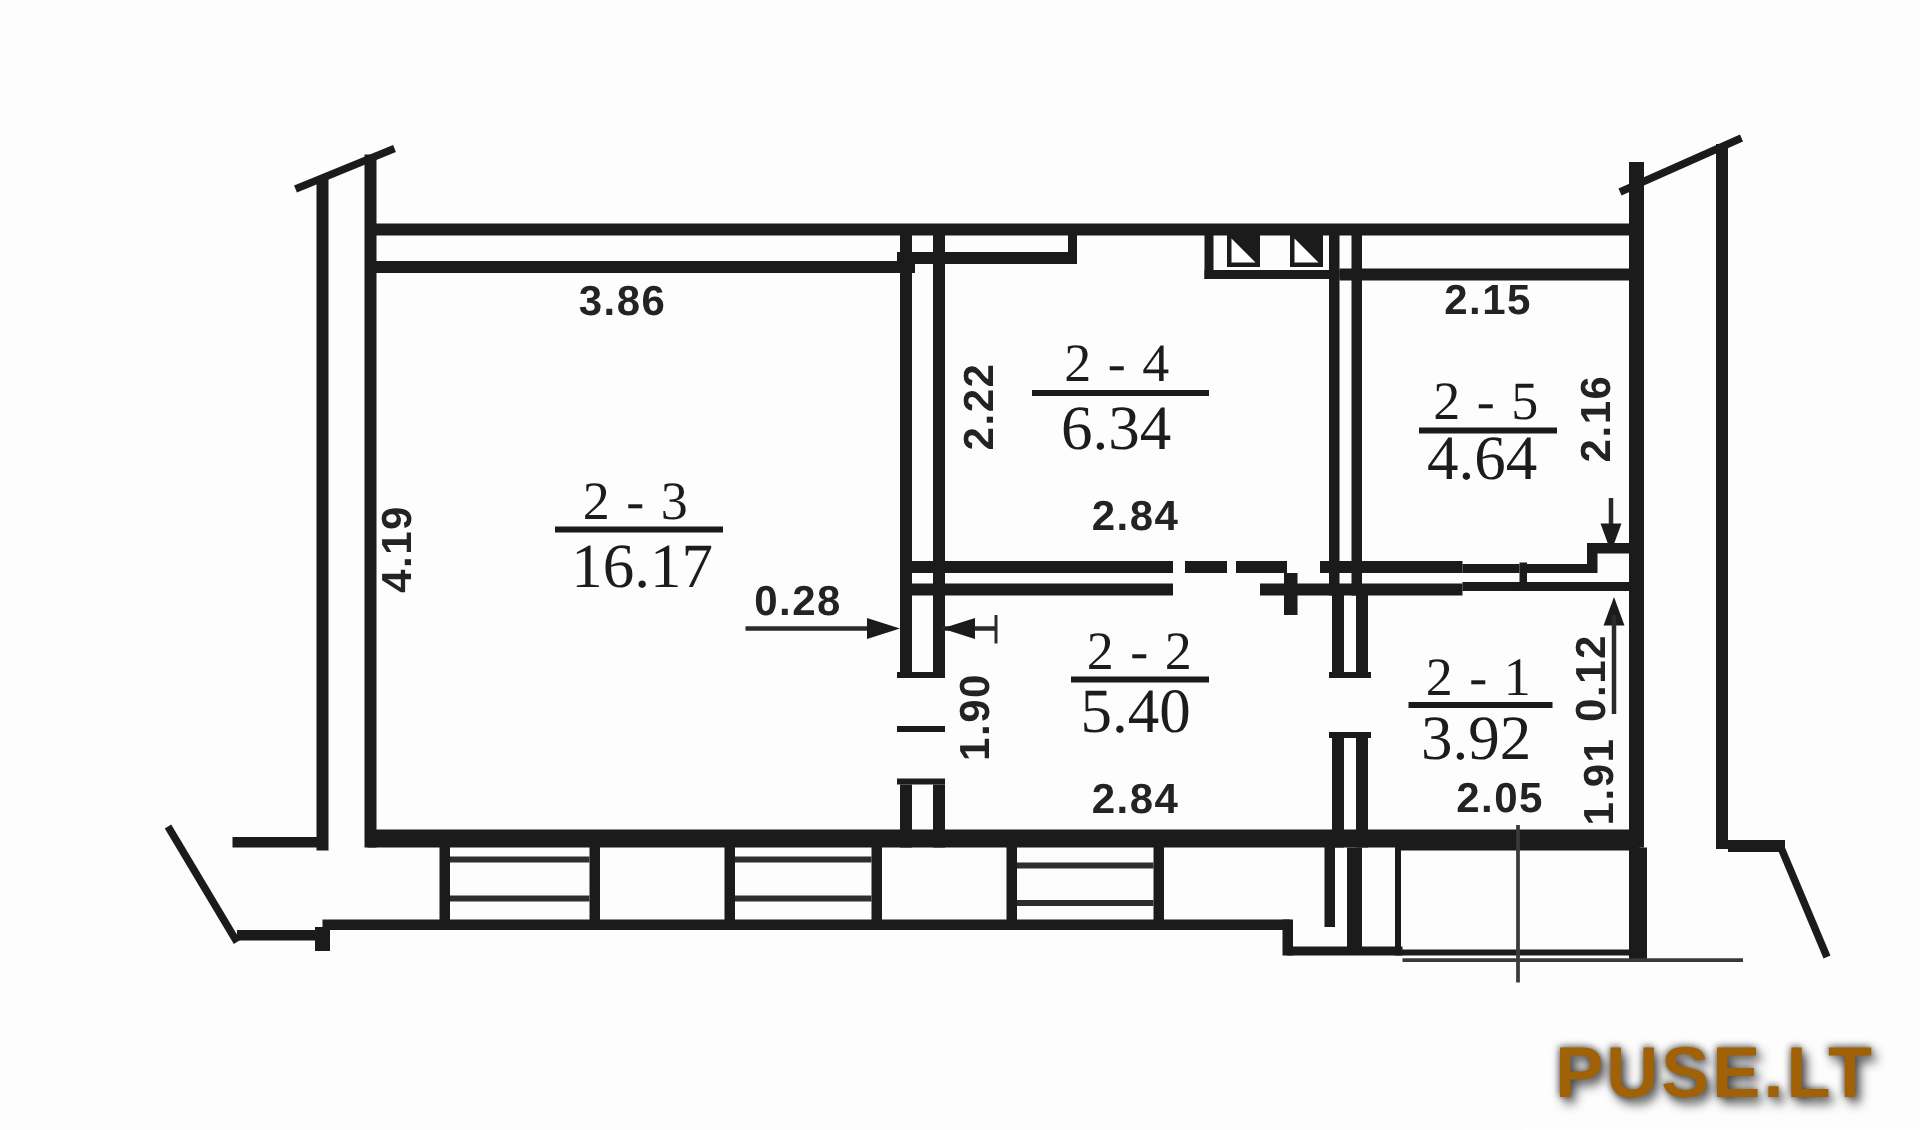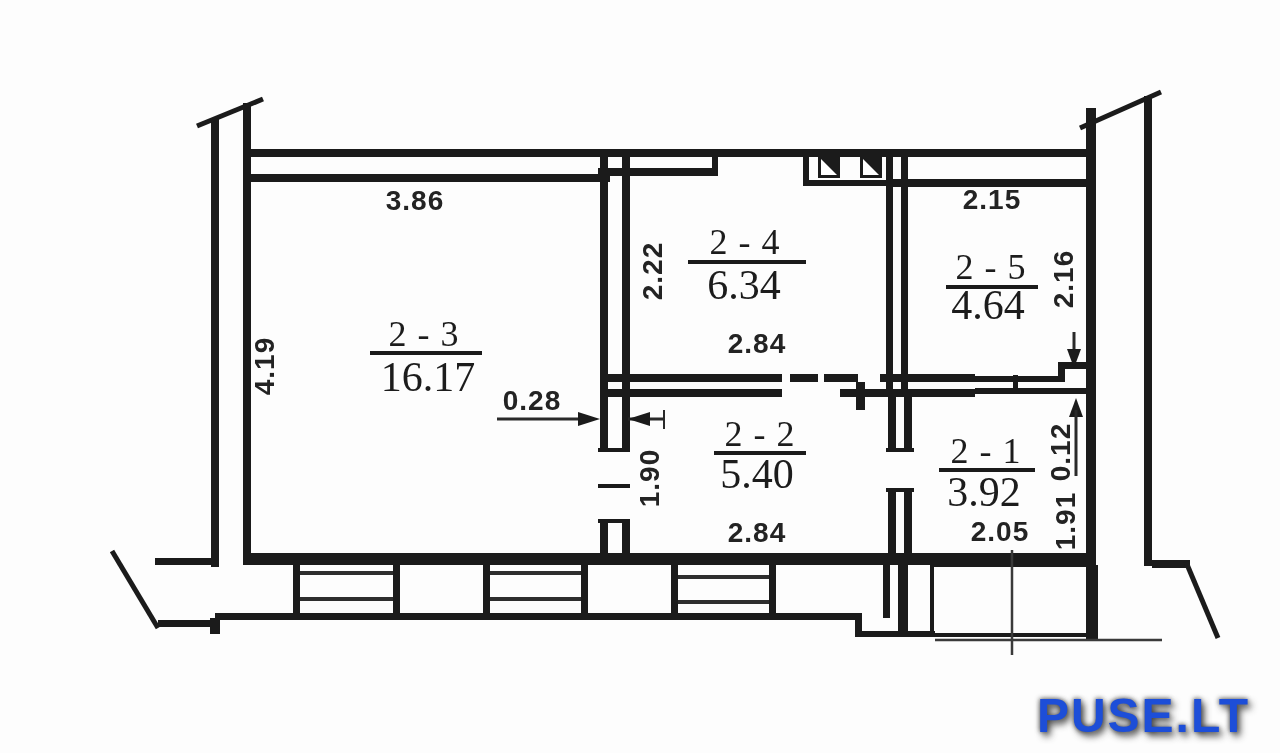--- a/index.html
+++ b/index.html
@@ -6,21 +6,21 @@
   #stage{position:relative;width:1280px;height:753px;background:#fdfdfd;overflow:hidden;
          font-family:"Liberation Sans",sans-serif;}
   svg{position:absolute;left:0;top:0;}
   .w{fill:#1b1b1b;}
   .thin{fill:#2e2e2e;}
   .outline{fill:none;stroke:#1b1b1b;}
   text{text-anchor:middle;}
   .room-id{font-family:"Liberation Serif",serif;font-size:36px;fill:#1c1c1c;letter-spacing:1px;}
   .room-area{font-family:"Liberation Serif",serif;font-size:42px;fill:#1c1c1c;}
   .dim{font-family:"Liberation Sans",sans-serif;font-weight:bold;font-size:28px;fill:#232323;letter-spacing:1px;}
-  #watermark{position:absolute;right:30px;bottom:10px;text-align:right;color:#1d4ed8;
+  #watermark{position:absolute;right:30px;bottom:10px;text-align:right;color:#a16207;
              font-weight:bold;font-size:48px;line-height:55px;letter-spacing:2px;
              text-shadow:3px 4px 7px rgba(40,40,40,0.85),0 0 4px rgba(70,70,70,0.6),-1px -1px 5px rgba(90,90,90,0.45);}
 </style>
 </head>
 <body>
 
 <div id="stage">
 <svg width="1280" height="753" viewBox="0 0 1280 753">
 
   <g>

